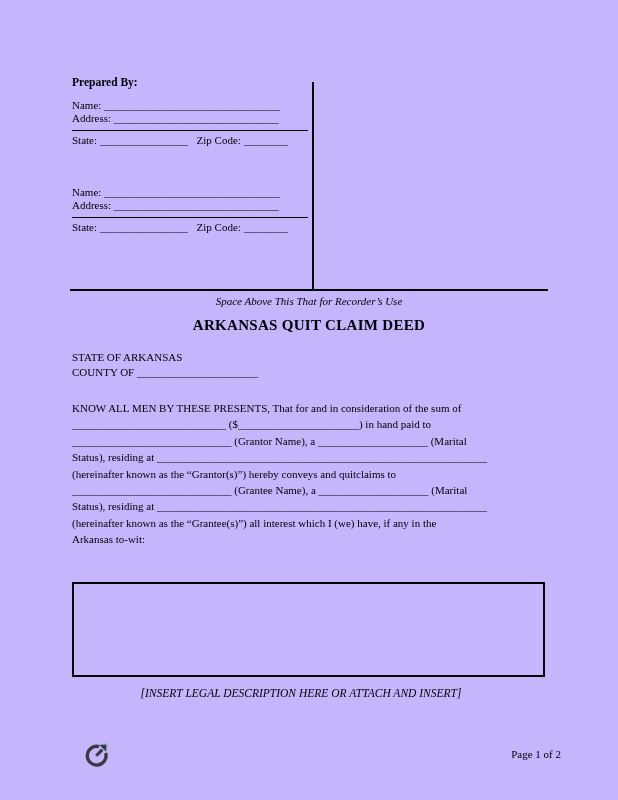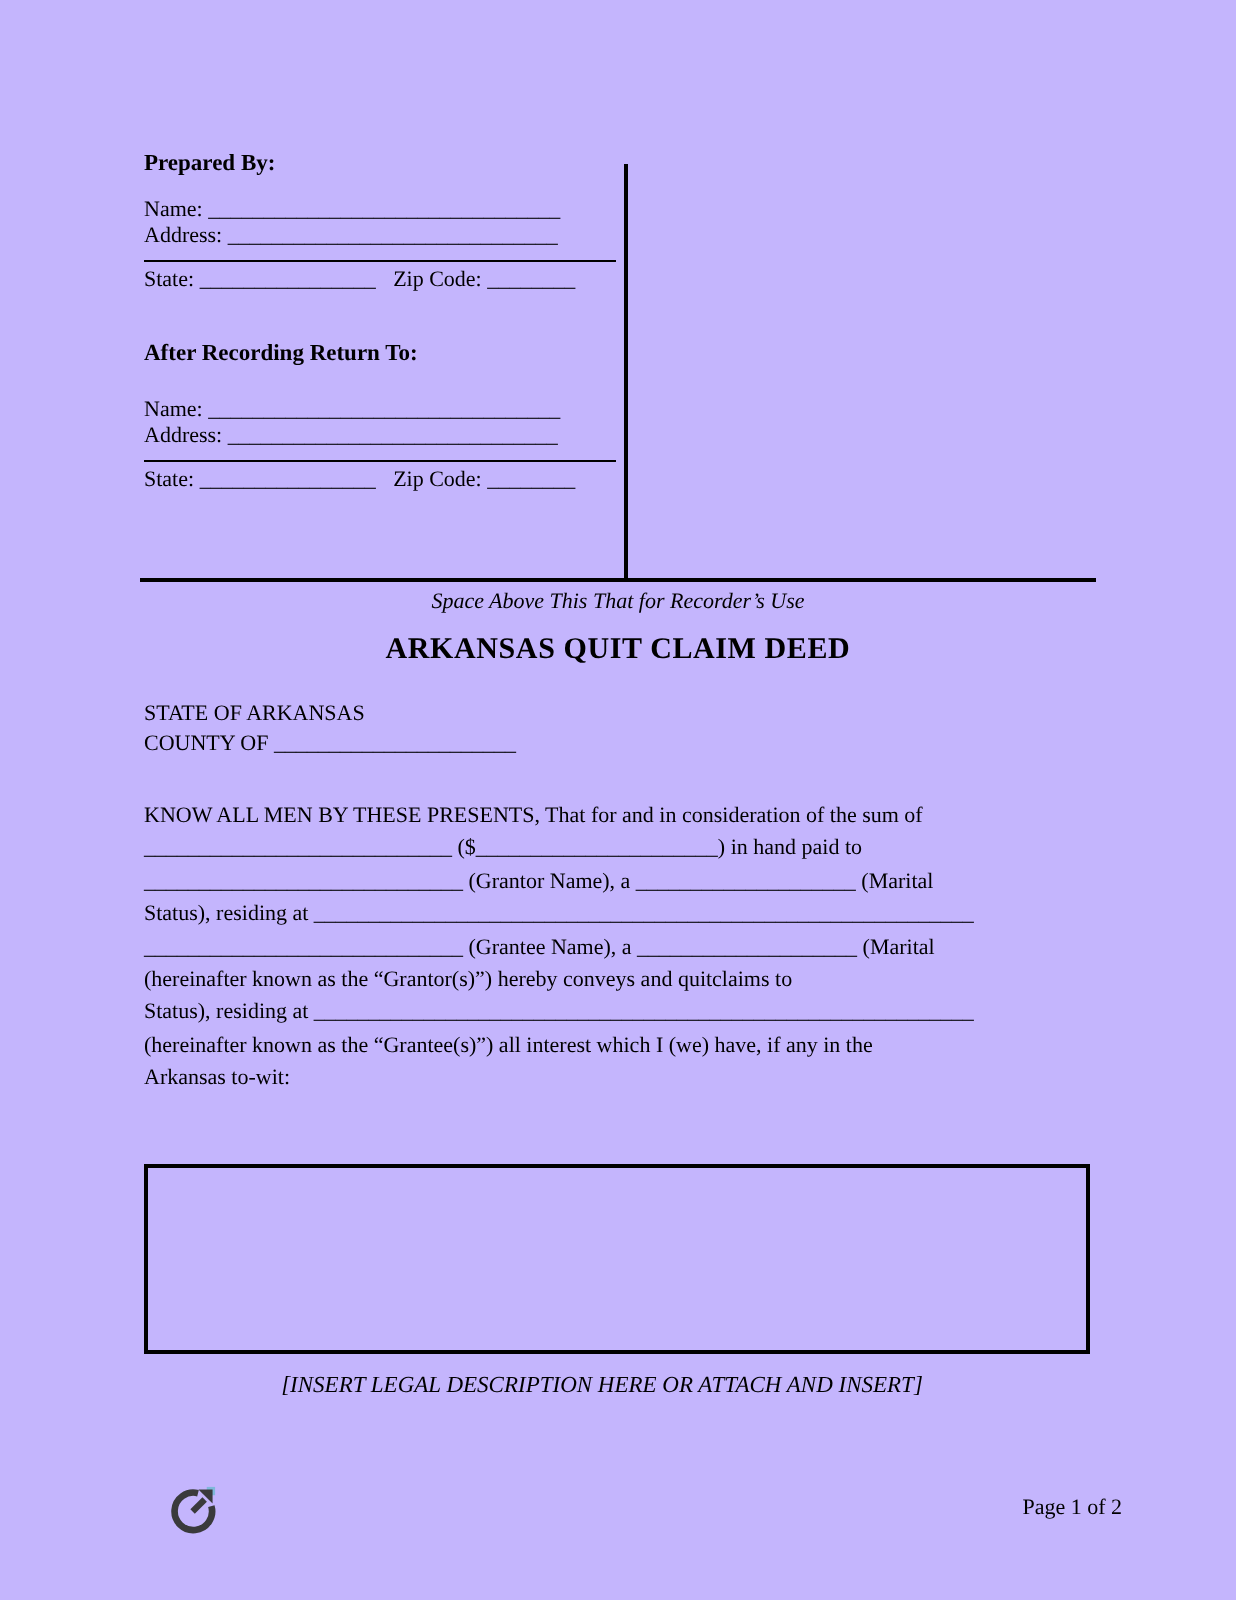--- a/index.html
+++ b/index.html
@@ -58,21 +58,20 @@
     <div class="bare-rule"></div>
     <div class="field-row row-state">
       <span>State:</span>
       <span>________________</span>
       <span class="zip-label">Zip Code:</span>
       <span>________</span>
     </div>
   </section>
 
   <section class="abs field-block" style="top:171px;">
-    <div class="block-heading">After Recording Return To:</div>
     <div class="field-row" style="margin-top:15px;">
       <span>Name:</span>
       <span>________________________________</span>
     </div>
     <div class="field-row row-address">
       <span>Address:</span>
       <span>______________________________</span>
     </div>
     <div class="bare-rule"></div>
     <div class="field-row row-state">
@@ -96,22 +95,22 @@
       <span>COUNTY OF</span>
       <span>______________________</span>
     </div>
   </div>
 
   <div class="abs deed-body">
     <div class="nowrap">KNOW ALL MEN BY THESE PRESENTS, That for and in consideration of the sum of</div>
     <div class="nowrap">____________________________ ($______________________) in hand paid to</div>
     <div class="nowrap">_____________________________ (Grantor Name), a ____________________ (Marital</div>
     <div class="nowrap">Status), residing at ____________________________________________________________</div>
+    <div class="nowrap">(hereinafter known as the “Grantor(s)”) hereby conveys and quitclaims to</div>
     <div class="nowrap">_____________________________ (Grantee Name), a ____________________ (Marital</div>
-    <div class="nowrap">(hereinafter known as the “Grantor(s)”) hereby conveys and quitclaims to</div>
     <div class="nowrap">Status), residing at ____________________________________________________________</div>
     <div class="nowrap">(hereinafter known as the “Grantee(s)”) all interest which I (we) have, if any in the</div>
     <div class="nowrap">Arkansas to-wit:</div>
   </div>
 
   <div class="abs legal-box"></div>
   <div class="abs legal-caption center italic">[INSERT LEGAL DESCRIPTION HERE OR ATTACH AND INSERT]</div>
 
   <a class="abs footer-logo">
     <svg viewBox="0 0 24 24" width="25" height="25" aria-hidden="true">

